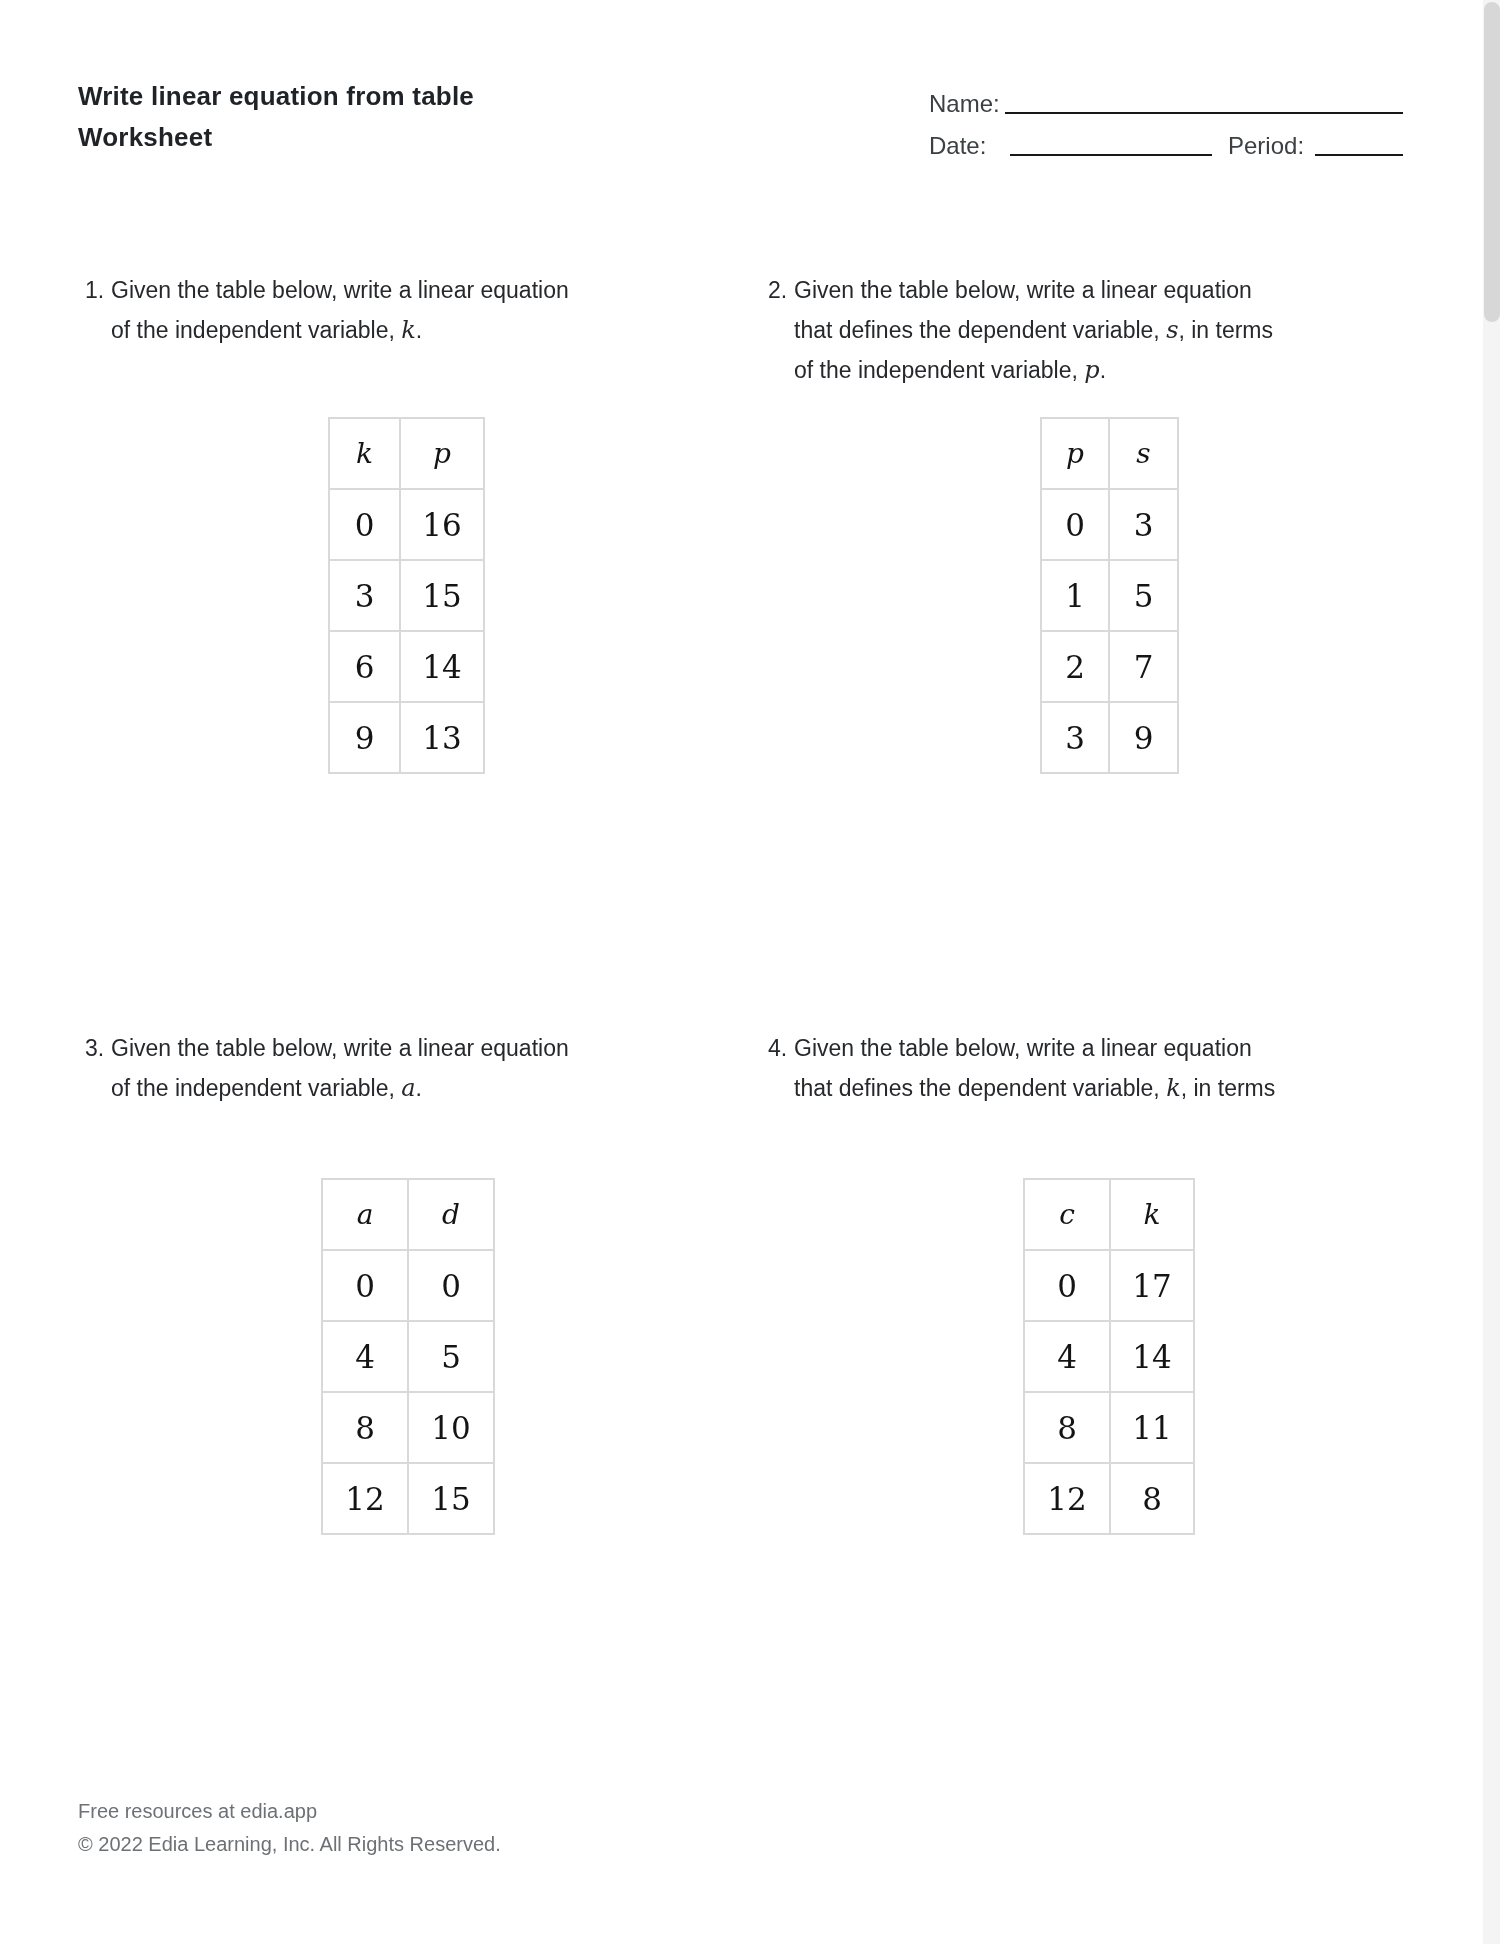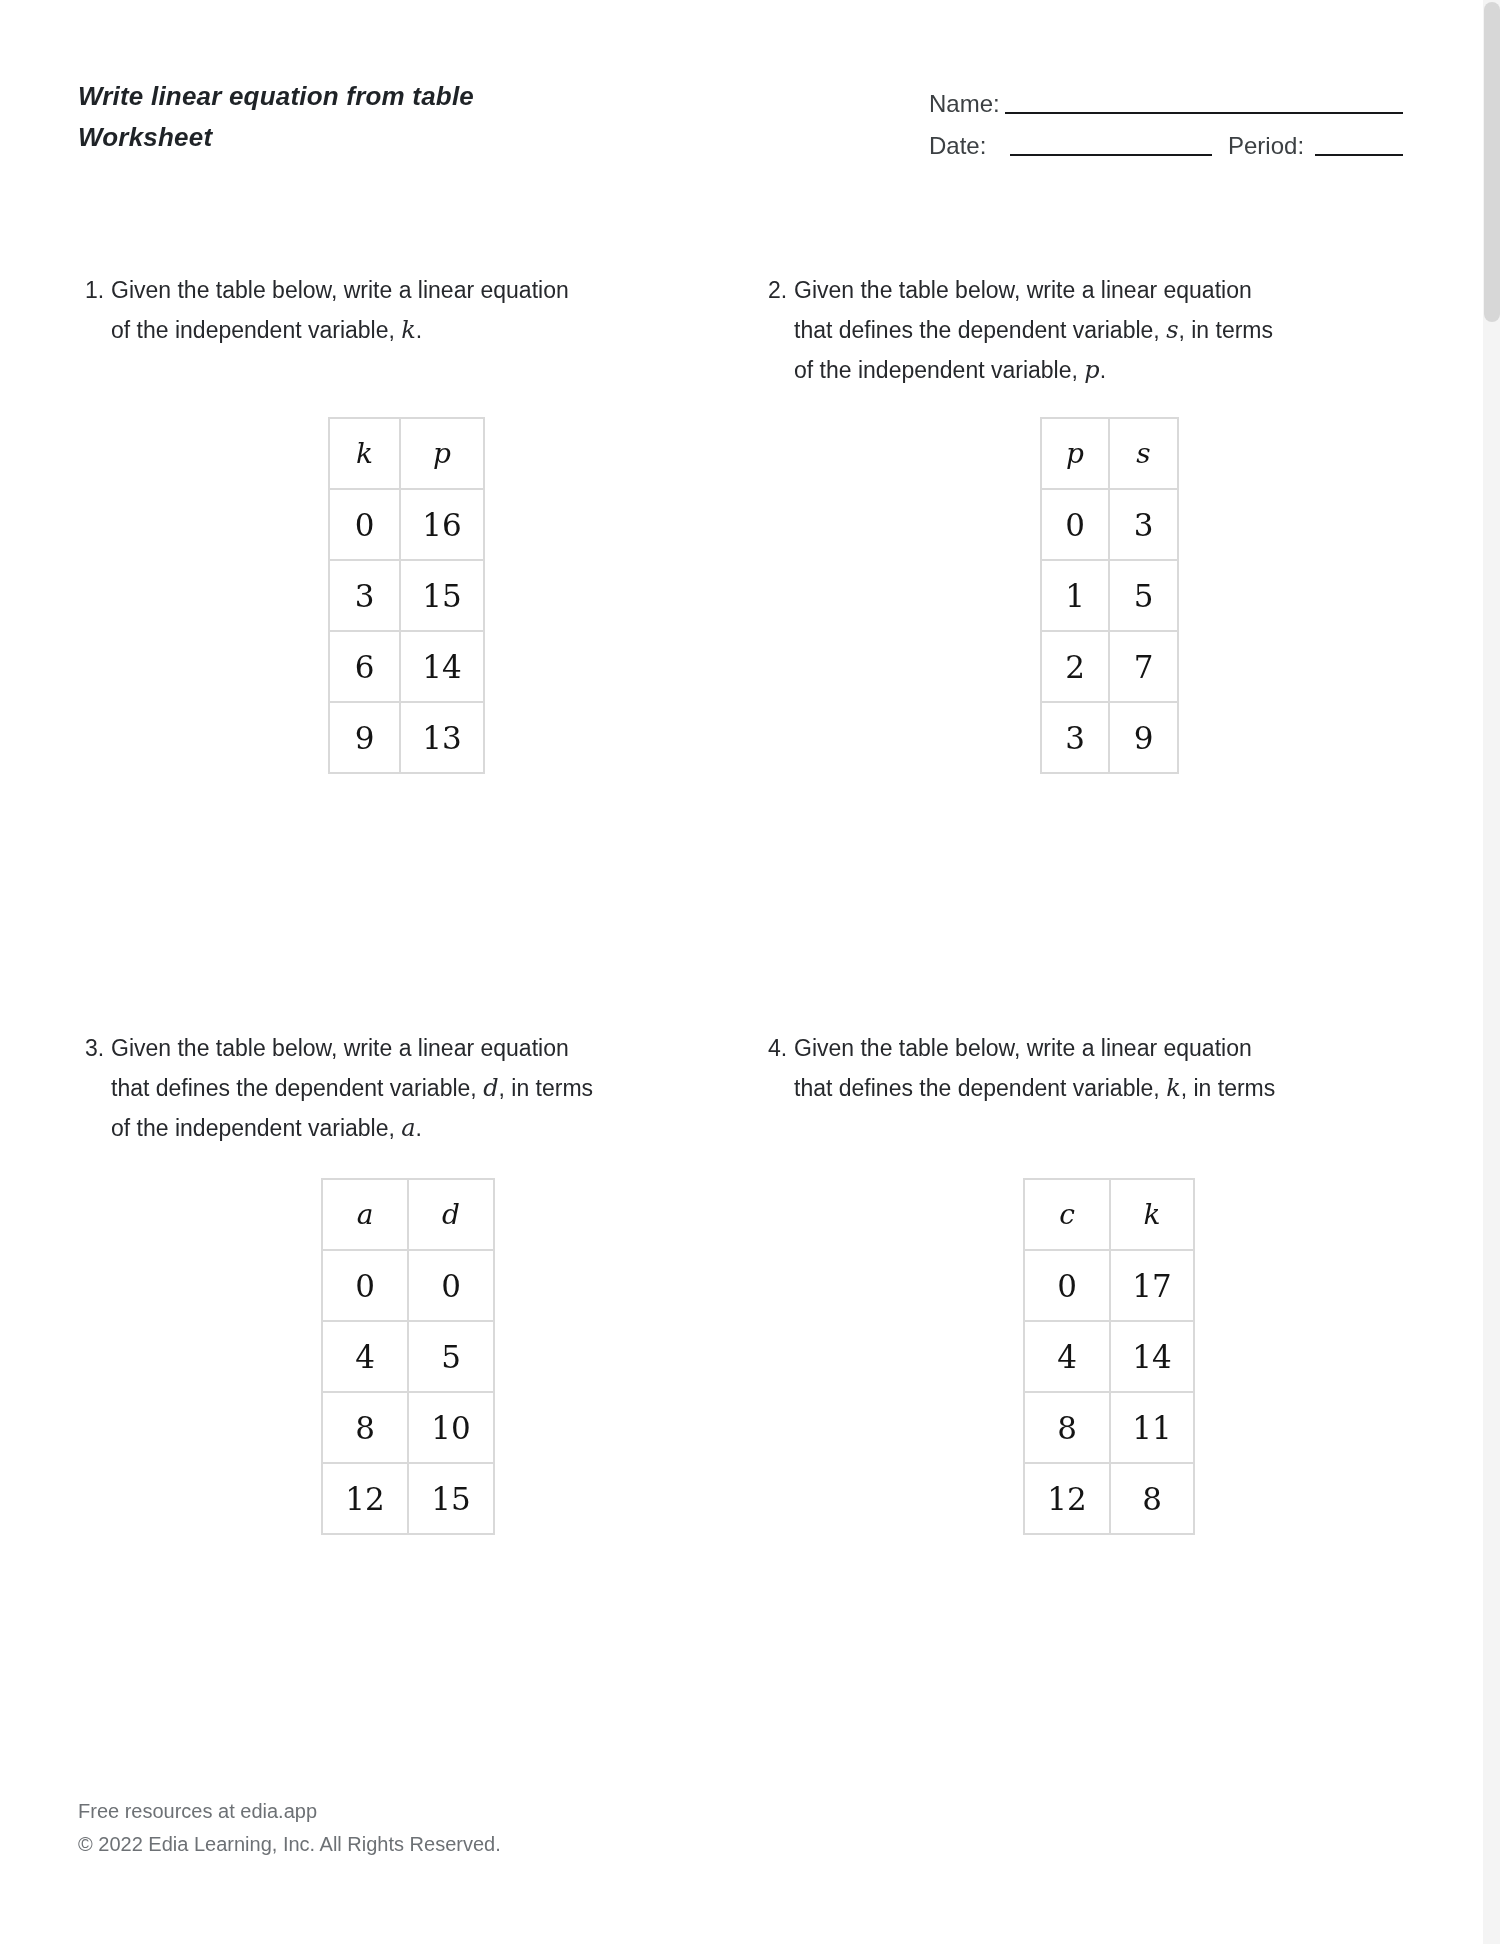--- a/index.html
+++ b/index.html
@@ -10,21 +10,21 @@
     position: relative;
     overflow: hidden;
   }
 
   .page { position: absolute; inset: 0; }
 
   
   .doc-title {
     position: absolute; left: 78px; top: 76px;
     font-size: 26px; font-weight: 700; line-height: 41px;
-    color: #1f2327; letter-spacing: 0.2px; font-style: italic;
+    color: #1f2327; letter-spacing: 0.2px;
   }
 
   
   .hlabel {
     position: absolute;
     font-size: 24px; line-height: 24px;
     color: #3c4043;
   }
   .rule {
     position: absolute; height: 0;
@@ -177,21 +177,20 @@
       <td>3</td>
       <td>9</td>
     </tr>
   </tbody>
     </table>
 
   <div class="problem" style="left:85px; top:1028px;">
     <div class="pnum">3.</div>
     <div class="plines">
       <div class="pline">Given the table below, write a linear equation</div>
-      <div class="pline"><span>that defines the dependent variable, </span><span class="math">d</span><span>, in terms</span></div>
       <div class="pline"><span>of the independent variable, </span><span class="math">a</span><span>.</span></div>
     </div>
   </div>
 
   <table class="vtable" style="left:321px; top:1178px;">
     <colgroup>
         <col style="width:86px">
         <col style="width:86px">
       </colgroup>
     <tbody>

